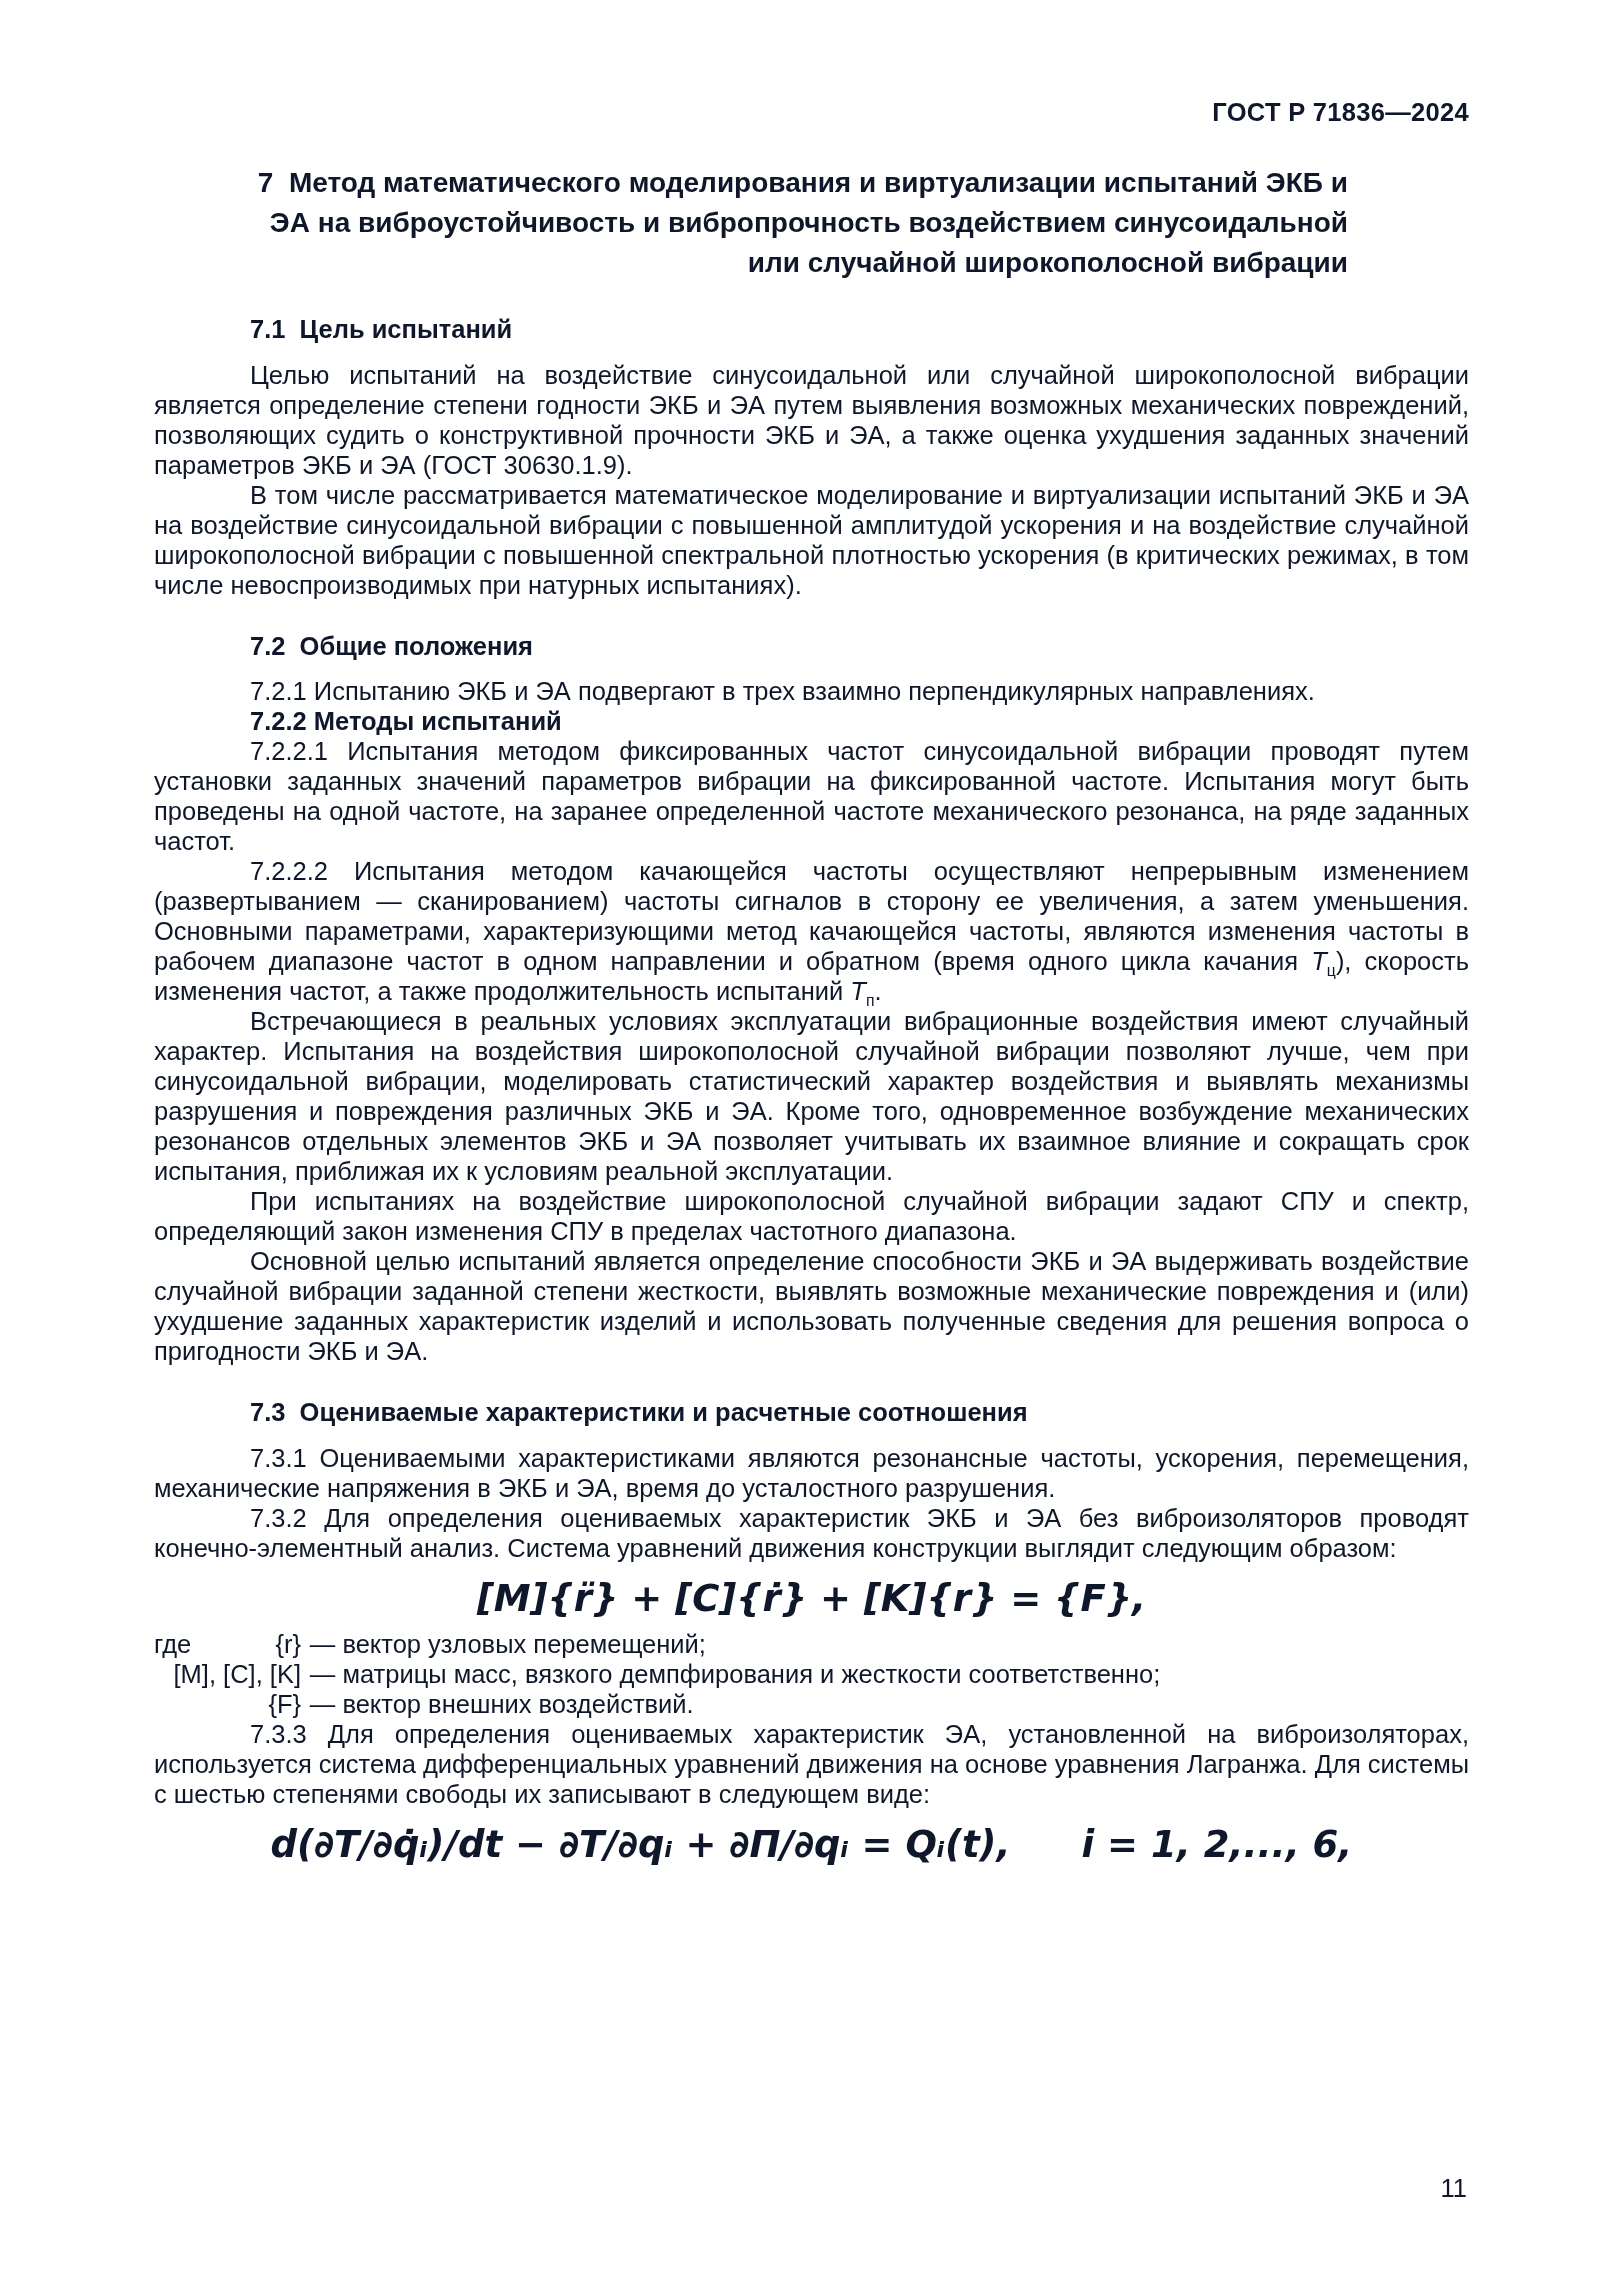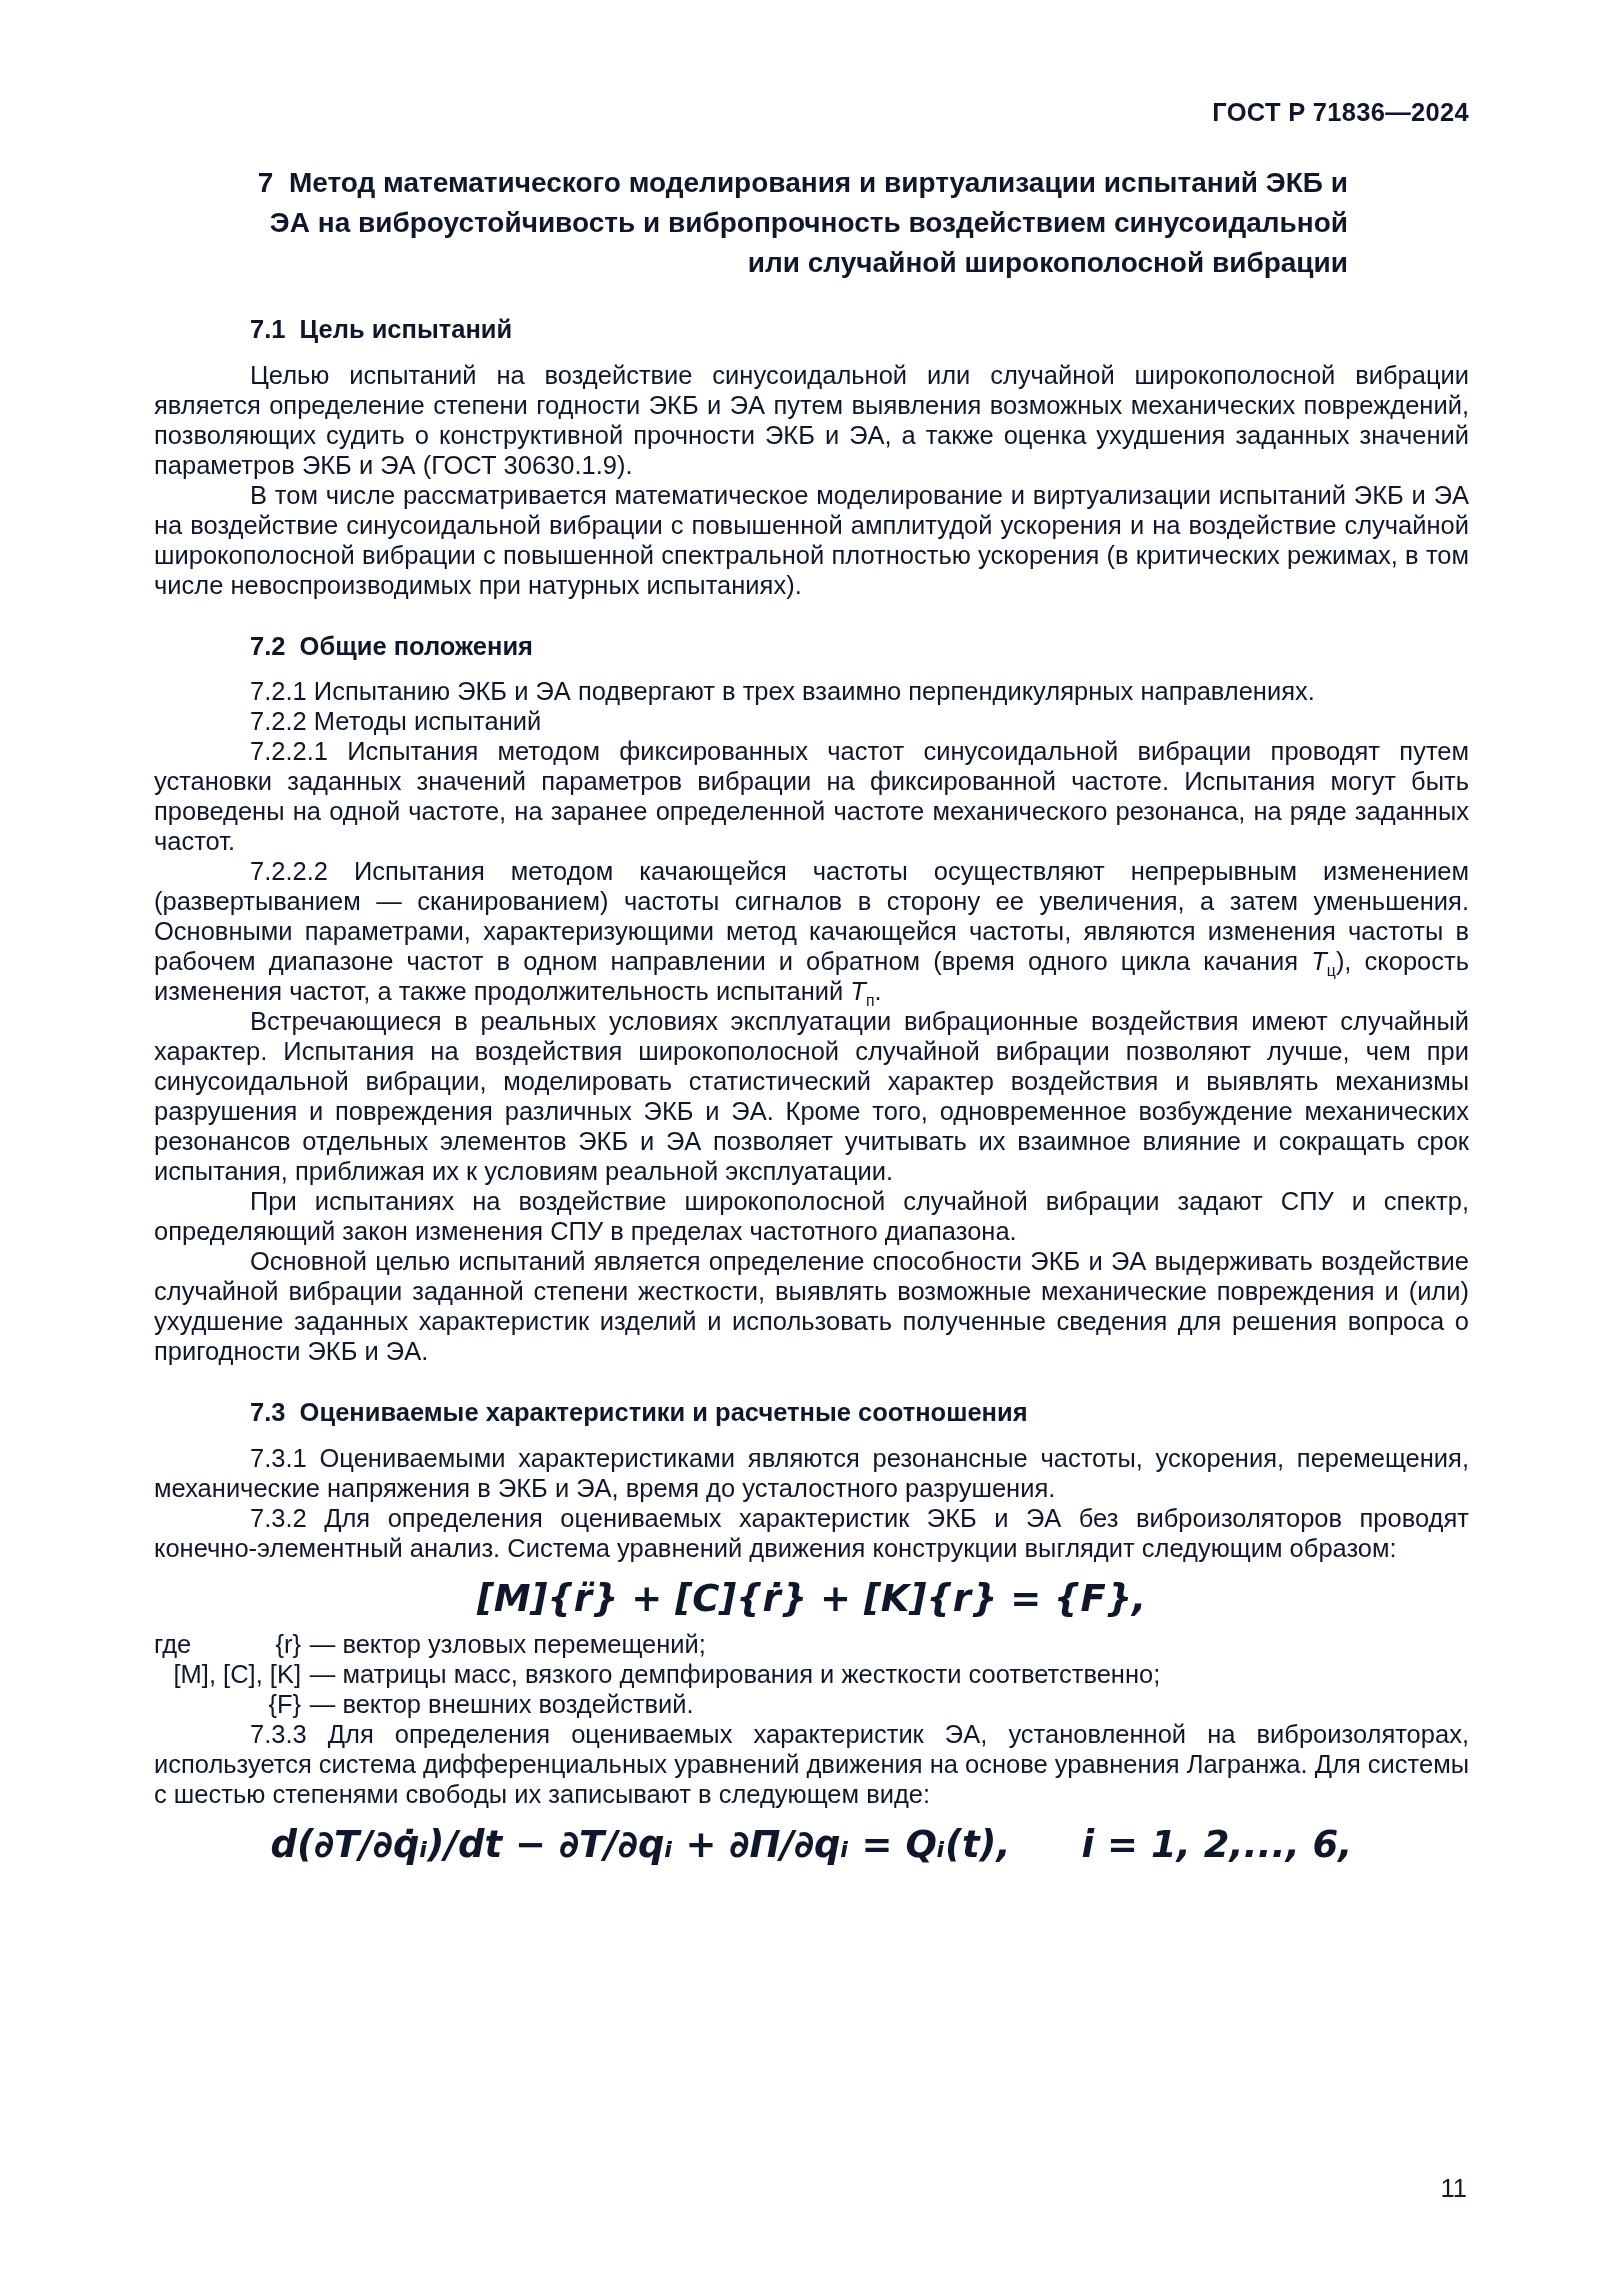--- a/index.html
+++ b/index.html
@@ -38,21 +38,21 @@
     line-height: 30px;
     margin: 31px 0 15.7px 96px;
     white-space: pre-wrap;
   }
   p.body {
     font-size: 25.5px;
     line-height: 30px;
     text-align: justify;
     text-indent: 96px;
   }
-  p.body.bold { font-weight: normal; }
+  p.body.bold { font-weight: bold; }
   .var { font-style: italic; }
   sub.idx { font-size: 0.62em; line-height: 0; }
   .formula {
     text-align: center;
     font-family: "DejaVu Sans", sans-serif;
     font-weight: bold;
     font-style: italic;
     font-size: 37px;
     line-height: 35px;
     margin: 17.6px 0 13.7px 0;

